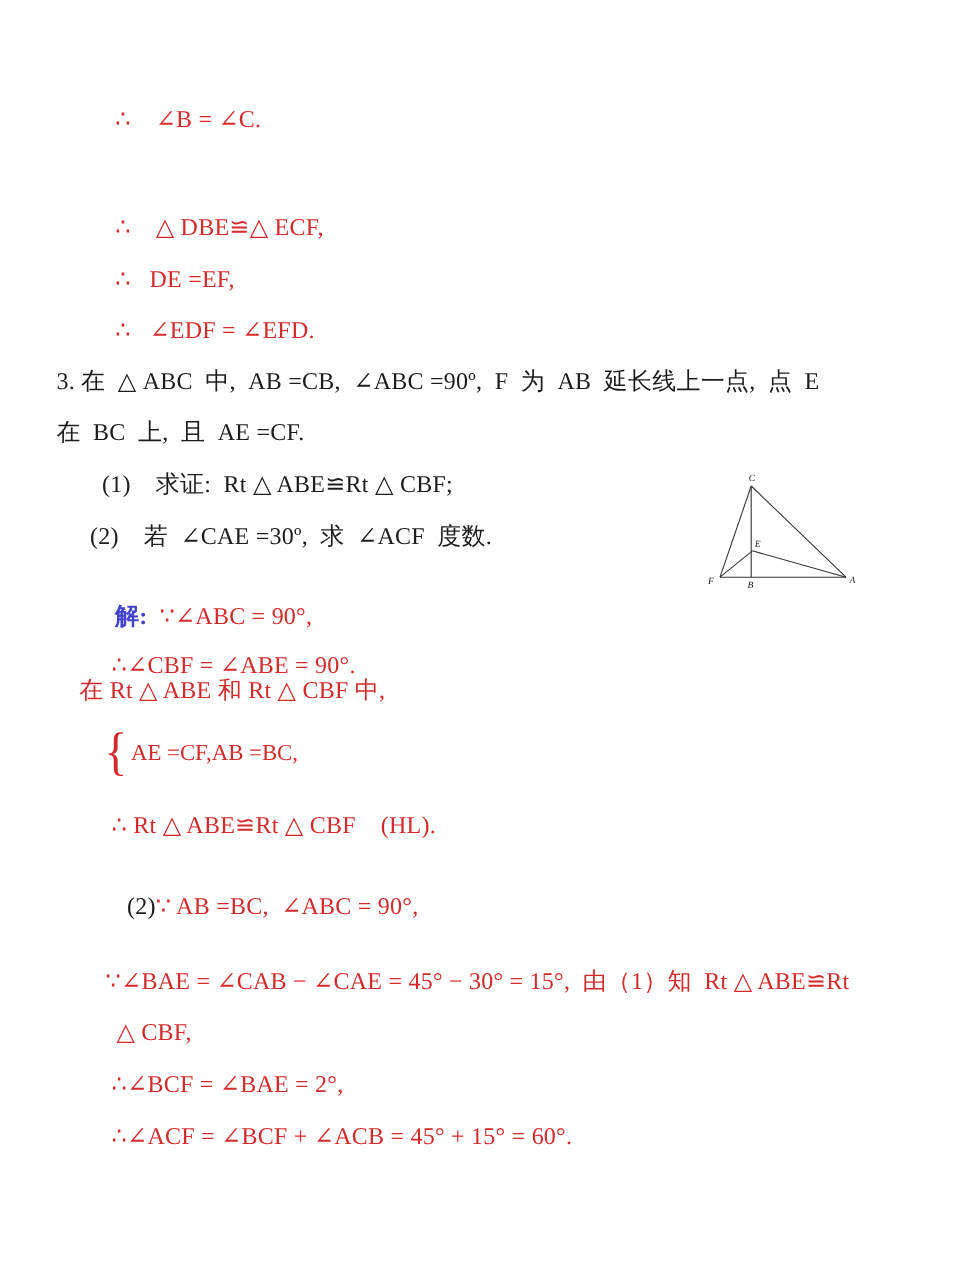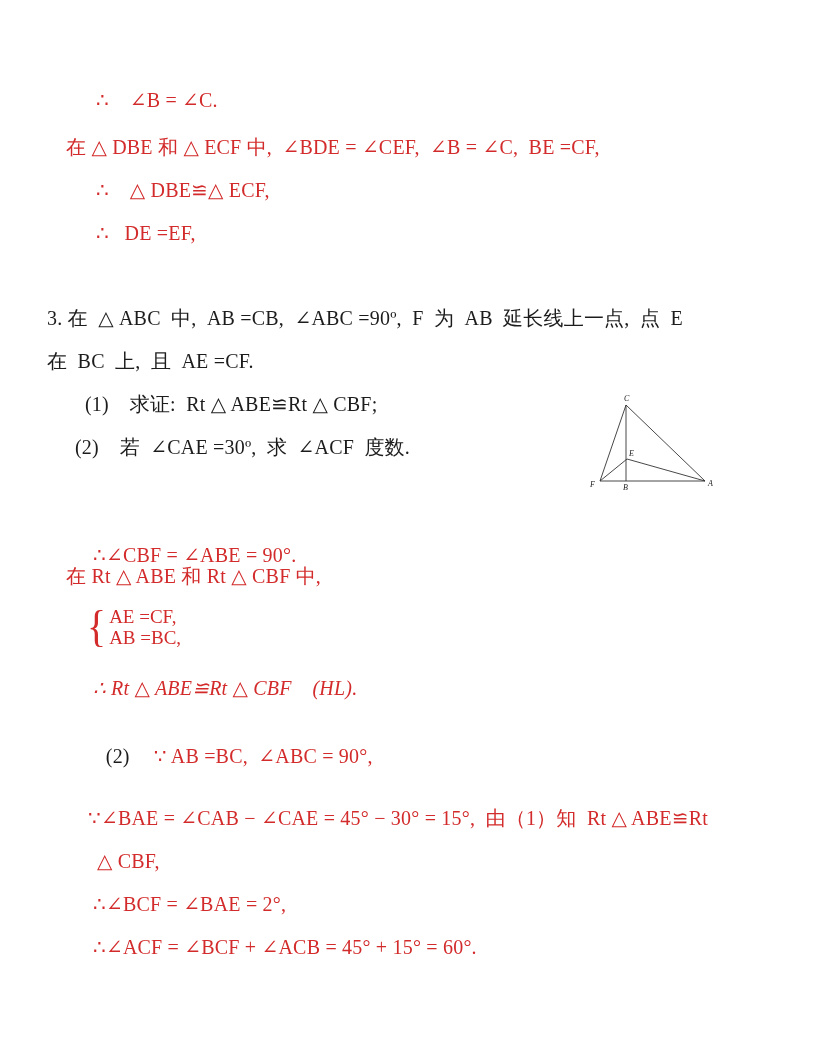--- a/index.html
+++ b/index.html
@@ -19,37 +19,37 @@
     font-size: 20px;
     line-height: 24px;
     white-space: pre;
     color: var(--ink);
     letter-spacing: 0.2px;
   }
   .red   { color: var(--red); }
   .black { color: var(--ink); }
   .blue  { color: var(--blue); font-weight: bold; }
   .seg-gap-sm { margin-left: 10px; }
-  .seg-gap-md { margin-left: 24px; }
+  .seg-gap-md { }
 
   
   .eq-system {
     position: absolute;
     display: flex;
     align-items: center;
     color: var(--red);
   }
   .eq-brace {
     font-size: 44px;
     line-height: 46px;
     font-weight: 400;
     transform: scaleX(0.9);
     margin-right: 2px;
   }
-  .eq-col { display: flex; flex-direction: column; }
+  .eq-col { display: flex; }
   .eq-line {
     font-size: 19px;
     line-height: 21px;
     white-space: pre;
   }
 
   
   .diagram {
     position: absolute;
     left: 588px; top: 390px;
@@ -62,23 +62,23 @@
     font-size: 8px;
     fill: #222222;
   }
 </style>
 </head>
 <body>
 
 <div class="page">
 
   <div class="line red" style="left:96px; top:88px;">∴    ∠B = ∠C.</div>
-  <div class="line red" style="left:66px; top:135px;">在 △ DBE 和 △ ECF 中,  ∠BDE = ∠CEF,  ∠B = ∠C,  BE =CF,</div>
   <div class="line red" style="left:96px; top:178px;text-align:right;">∴    △ DBE≌△ ECF,</div>
   <div class="line red" style="left:96px; top:221px;">∴   DE =EF,</div>
+  <div class="line red" style="left:96px; top:264px;">∴   ∠EDF = ∠EFD.</div>
 
   <div class="line black" style="left:47px; top:306px;">3. 在  △ ABC  中,  AB =CB,  ∠ABC =90º,  F  为  AB  延长线上一点,  点  E</div>
   <div class="line black" style="left:47px; top:349px;">在  BC  上,  且  AE =CF.</div>
   <div class="line black" style="left:85px; top:392px;text-align:center;">(1)    求证:  Rt △ ABE≌Rt △ CBF;</div>
   <div class="line black" style="left:75px; top:435px;">(2)    若  ∠CAE =30º,  求  ∠ACF  度数.</div>
 
   <div class="diagram">
     <svg width="130" height="102" viewBox="0 0 130 102">
       <g stroke="#333333" stroke-width="0.9" fill="none">
         <line x1="12" y1="91" x2="117" y2="91"></line>
@@ -89,32 +89,35 @@
         <line x1="39" y1="69" x2="117" y2="91"></line>
       </g>
       <text x="36" y="11" class="vertex-label">C</text>
       <text x="41" y="66" class="vertex-label">E</text>
       <text x="2" y="97" class="vertex-label">F</text>
       <text x="35" y="100" class="vertex-label">B</text>
       <text x="120" y="96" class="vertex-label">A</text>
     </svg>
   </div>
 
+  <div class="line" style="left:75px; top:478px;">
+    <span class="blue">解:</span><span class="red seg-gap-sm">∵∠ABC = 90°,</span>
+  </div>
   <div class="line red" style="left:93px; top:543px;">∴∠CBF = ∠ABE = 90°.</div>
   <div class="line red" style="left:66px; top:564px;">在 Rt △ ABE 和 Rt △ CBF 中,</div>
 
   <div class="eq-system" style="left:86px; top:604px;">
     <span class="eq-brace">{</span>
     <span class="eq-col">
       <span class="eq-line">AE =CF,</span>
       <span class="eq-line">AB =BC,</span>
     </span>
   </div>
 
-  <div class="line red" style="left:93px; top:676px;font-style:italic;">∴ Rt △ ABE≌Rt △ CBF    (HL).</div>
+  <div class="line red" style="left:93px; top:676px;">∴ Rt △ ABE≌Rt △ CBF    (HL).</div>
 
   <div class="line" style="left:85px; top:720px;">
     <span class="black">(2)</span><span class="red seg-gap-md">∵ AB =BC,  ∠ABC = 90°,</span>
   </div>
   <div class="line red" style="left:88px; top:806px;text-align:right;">∵∠BAE = ∠CAB − ∠CAE = 45° − 30° = 15°,  由（1）知  Rt △ ABE≌Rt</div>
   <div class="line red" style="left:85px; top:849px;margin-left:12px;">△ CBF,</div>
   <div class="line red" style="left:93px; top:892px;">∴∠BCF = ∠BAE = 2°,</div>
   <div class="line red" style="left:93px; top:935px;">∴∠ACF = ∠BCF + ∠ACB = 45° + 15° = 60°.</div>
 
 </div>

